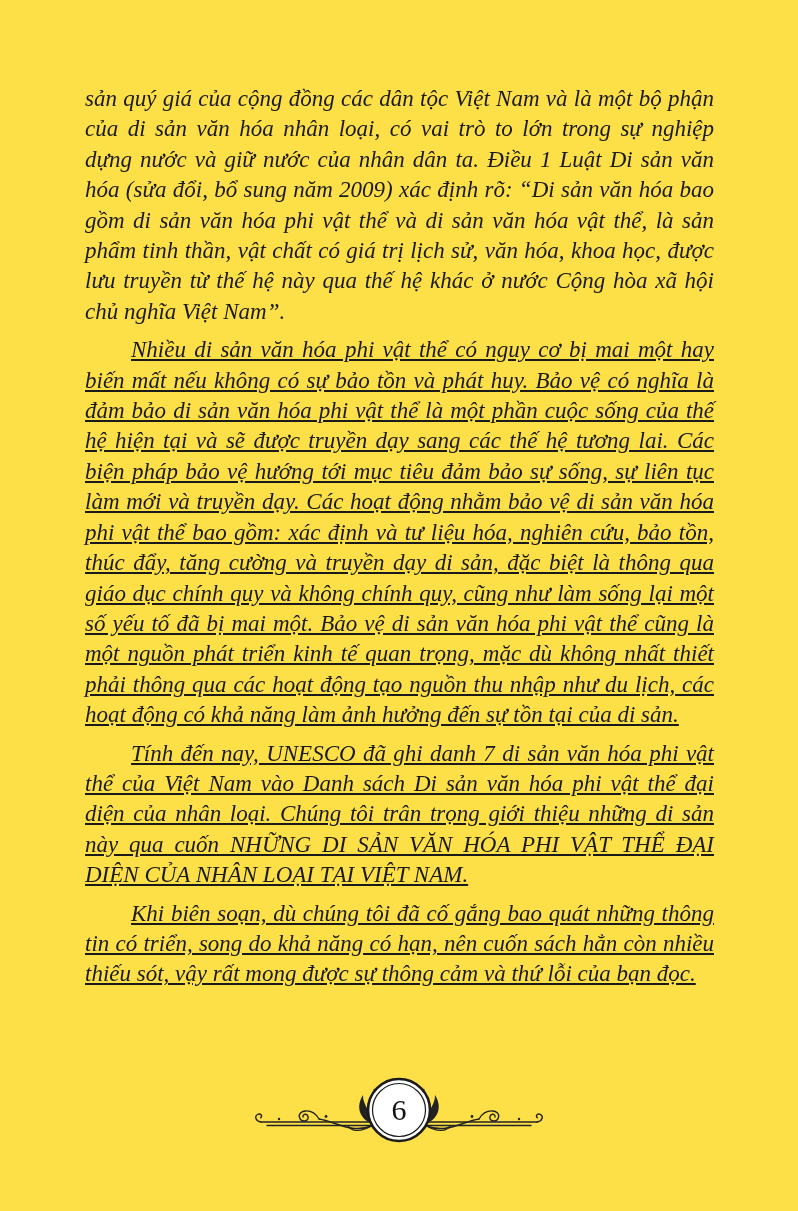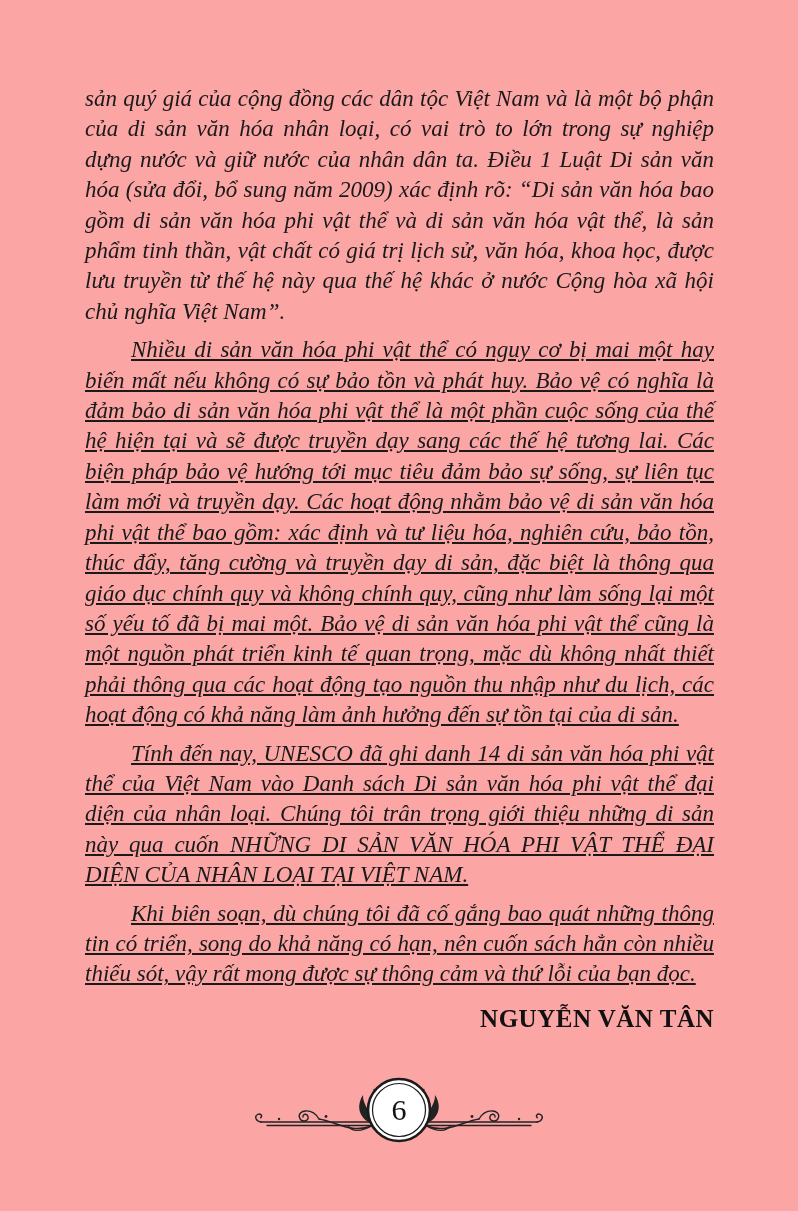--- a/index.html
+++ b/index.html
@@ -6,21 +6,21 @@
   body {
     width: 798px; height: 1211px;
     background: #ffffff;
     position: relative;
     overflow: hidden;
     font-family: "Liberation Serif", serif;
   }
   .page {
     position: absolute;
     inset: 0;
-    background: #fca5a5;
+    background: #fde047;
   }
   .text-block {
     position: absolute;
     left: 85px;
     top: 84px;
     width: 629px;
     color: #1a1a1a;
     font-family: "Liberation Serif", serif;
     font-style: italic;
     font-size: 23px;
@@ -56,23 +56,22 @@
   }
 </style>
 </head>
 <body>
 
 <div class="page">
 
   <div class="text-block">
     <p class="first">sản quý giá của cộng đồng các dân tộc Việt Nam và là một bộ phận của di sản văn hóa nhân loại, có vai trò to lớn trong sự nghiệp dựng nước và giữ nước của nhân dân ta. Điều 1 Luật Di sản văn hóa (sửa đổi, bổ sung năm 2009) xác định rõ: “Di sản văn hóa bao gồm di sản văn hóa phi vật thể và di sản văn hóa vật thể, là sản phẩm tinh thần, vật chất có giá trị lịch sử, văn hóa, khoa học, được lưu truyền từ thế hệ này qua thế hệ khác ở nước Cộng hòa xã hội chủ nghĩa Việt Nam”.</p>
     <p>Nhiều di sản văn hóa phi vật thể có nguy cơ bị mai một hay biến mất nếu không có sự bảo tồn và phát huy. Bảo vệ có nghĩa là đảm bảo di sản văn hóa phi vật thể là một phần cuộc sống của thế hệ hiện tại và sẽ được truyền dạy sang các thế hệ tương lai. Các biện pháp bảo vệ hướng tới mục tiêu đảm bảo sự sống, sự liên tục làm mới và truyền dạy. Các hoạt động nhằm bảo vệ di sản văn hóa phi vật thể bao gồm: xác định và tư liệu hóa, nghiên cứu, bảo tồn, thúc đẩy, tăng cường và truyền dạy di sản, đặc biệt là thông qua giáo dục chính quy và không chính quy, cũng như làm sống lại một số yếu tố đã bị mai một. Bảo vệ di sản văn hóa phi vật thể cũng là một nguồn phát triển kinh tế quan trọng, mặc dù không nhất thiết phải thông qua các hoạt động tạo nguồn thu nhập như du lịch, các hoạt động có khả năng làm ảnh hưởng đến sự tồn tại của di sản.</p>
-    <p>Tính đến nay, UNESCO đã ghi danh 14 di sản văn hóa phi vật thể của Việt Nam vào Danh sách Di sản văn hóa phi vật thể đại diện của nhân loại. Chúng tôi trân trọng giới thiệu những di sản này qua cuốn NHỮNG DI SẢN VĂN HÓA PHI VẬT THỂ ĐẠI DIỆN CỦA NHÂN LOẠI TẠI VIỆT NAM.</p>
+    <p>Tính đến nay, UNESCO đã ghi danh 7 di sản văn hóa phi vật thể của Việt Nam vào Danh sách Di sản văn hóa phi vật thể đại diện của nhân loại. Chúng tôi trân trọng giới thiệu những di sản này qua cuốn NHỮNG DI SẢN VĂN HÓA PHI VẬT THỂ ĐẠI DIỆN CỦA NHÂN LOẠI TẠI VIỆT NAM.</p>
     <p>Khi biên soạn, dù chúng tôi đã cố gắng bao quát những thông tin có triển, song do khả năng có hạn, nên cuốn sách hẳn còn nhiều thiếu sót, vậy rất mong được sự thông cảm và thứ lỗi của bạn đọc.</p>
-    <div class="signature">NGUYỄN VĂN TÂN</div>
   </div>
 
   <svg class="footer-ornament" viewBox="0 0 300 84" xmlns="http://www.w3.org/2000/svg">
 
     <g id="flourishL" stroke="#222222" fill="none" stroke-width="1.4" stroke-linecap="round">
       <path d="M12 50 H124"></path>
       <path d="M18 53.5 H124"></path>
       <path d="M12 50 c-5 -0.5 -7 -5.5 -3.5 -7.5 c2.8 -1.6 5.5 1.2 3.2 3.2"></path>
       <path d="M124 53.5 C102 62 88 50 70 47"></path>
       <path d="M70 47 c-7 -12 -22 -9 -19.5 -1.5 c1.8 5.5 10 4 8.5 -1 c-1 -3.5 -5.5 -2.5 -5 0.5"></path>

